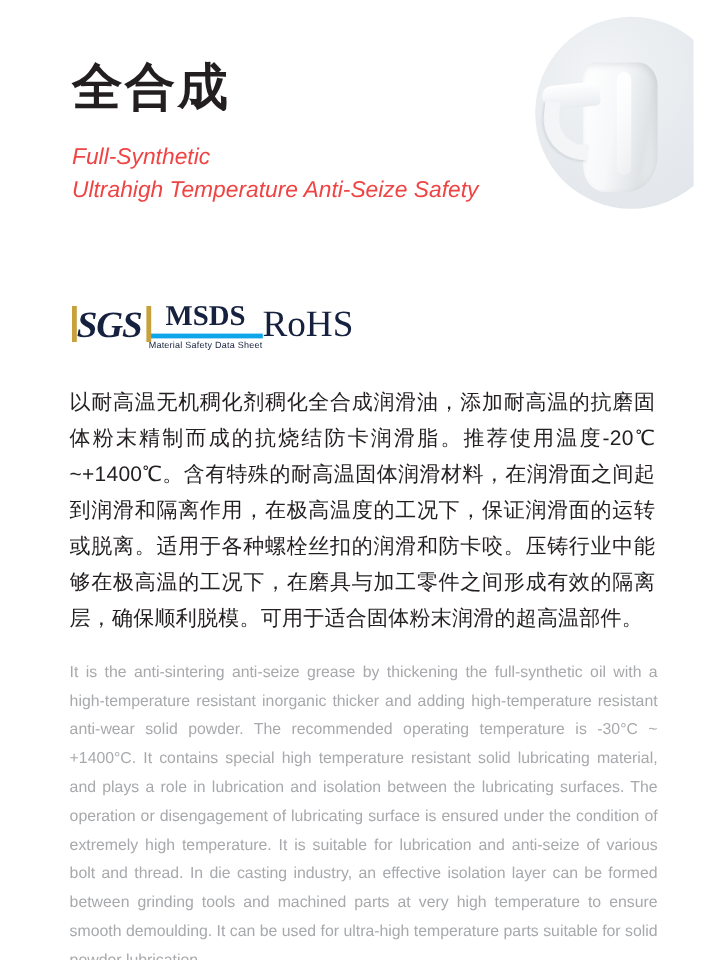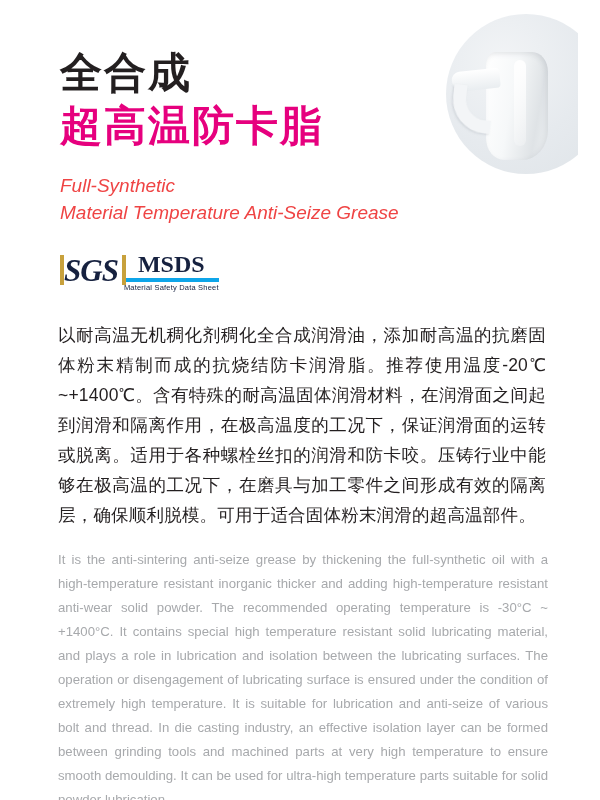--- a/index.html
+++ b/index.html
@@ -183,35 +183,35 @@
   <div class="product-photo">
     <div class="photo-circle"></div>
     <div class="cart-body"></div>
     <div class="cart-gloss"></div>
     <div class="cart-neck"></div>
     <div class="cart-nozzle"></div>
   </div>
 
   <div class="heading-block">
     <div class="h-cn-1">全合成</div>
-    <div class="h-cn-2">超高温防卡脂</div>
     <div class="h-en">
       <div>Full-Synthetic</div>
-      <div>Material Temperature Anti-Seize Grease</div>
+      <div>Ultrahigh Temperature Anti-Seize Safety</div>
     </div>
   </div>
 
   <div class="certs">
     <div class="sgs">
       <span class="bar-l"></span>
       <span>SGS</span>
       <span class="bar-r"></span>
     </div>
     <div class="msds">
       <div class="big">MSDS</div>
       <div class="small">Material Safety Data Sheet</div>
     </div>
+    <div class="rohs">RoHS</div>
   </div>
 
   <div class="body-cn">以耐高温无机稠化剂稠化全合成润滑油，添加耐高温的抗磨固体粉末精制而成的抗烧结防卡润滑脂。推荐使用温度-20℃ ~+1400℃。含有特殊的耐高温固体润滑材料，在润滑面之间起到润滑和隔离作用，在极高温度的工况下，保证润滑面的运转或脱离。适用于各种螺栓丝扣的润滑和防卡咬。压铸行业中能够在极高温的工况下，在磨具与加工零件之间形成有效的隔离层，确保顺利脱模。可用于适合固体粉末润滑的超高温部件。</div>
   <div class="body-en">It is the anti-sintering anti-seize grease by thickening the full-synthetic oil with a high-temperature resistant inorganic thicker and adding high-temperature resistant anti-wear solid powder. The recommended operating temperature is -30°C ~ +1400°C. It contains special high temperature resistant solid lubricating material, and plays a role in lubrication and isolation between the lubricating surfaces. The operation or disengagement of lubricating surface is ensured under the condition of extremely high temperature. It is suitable for lubrication and anti-seize of various bolt and thread. In die casting industry, an effective isolation layer can be formed between grinding tools and machined parts at very high temperature to ensure smooth demoulding. It can be used for ultra-high temperature parts suitable for solid powder lubrication.</div>
 
 </div>
 
 </body></html>

